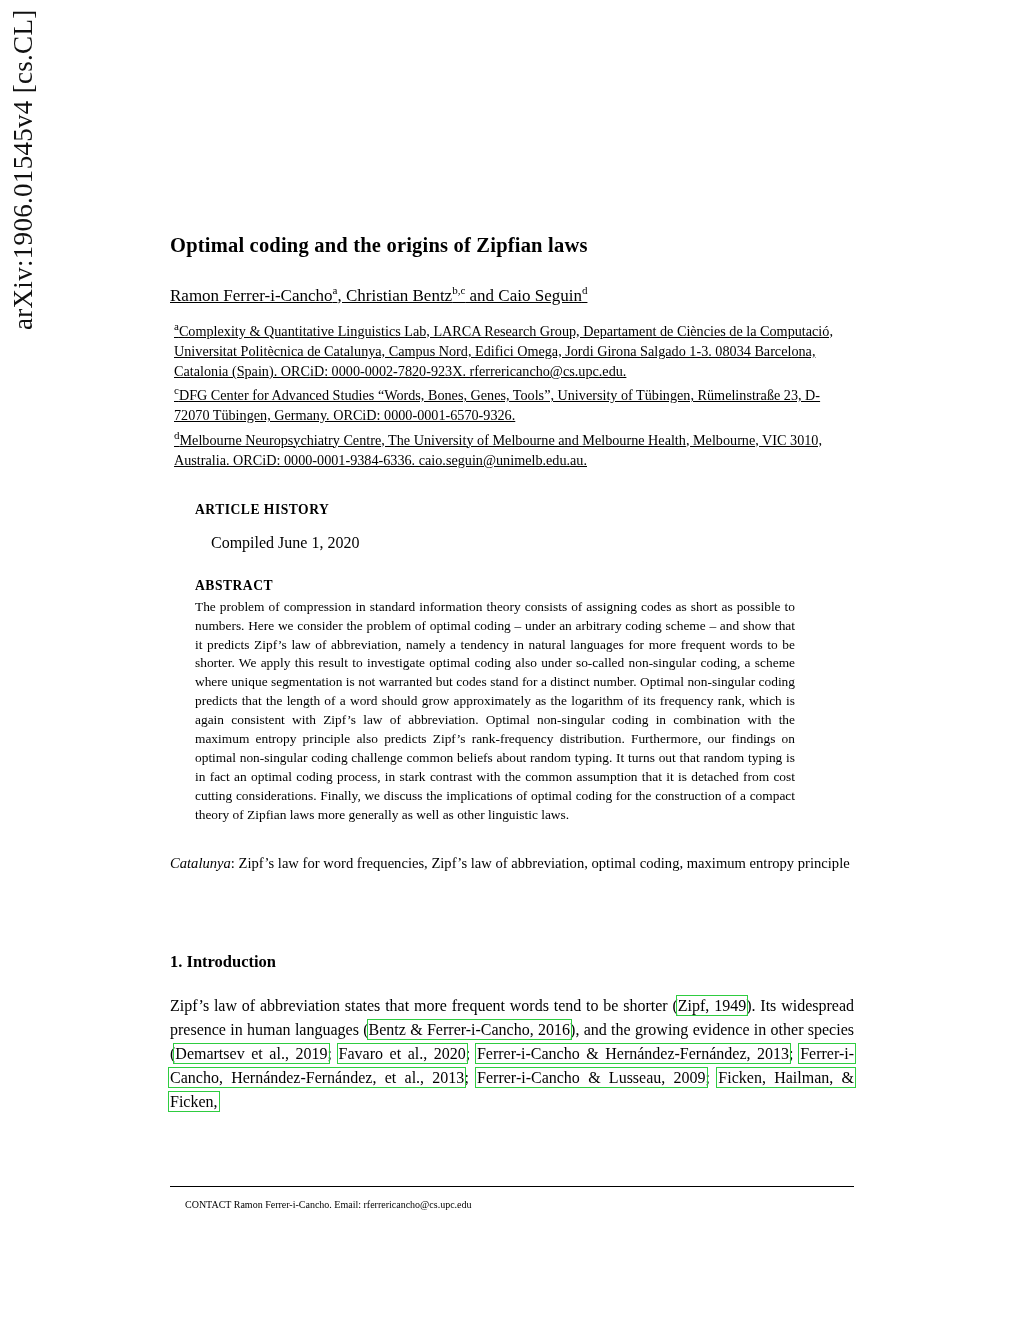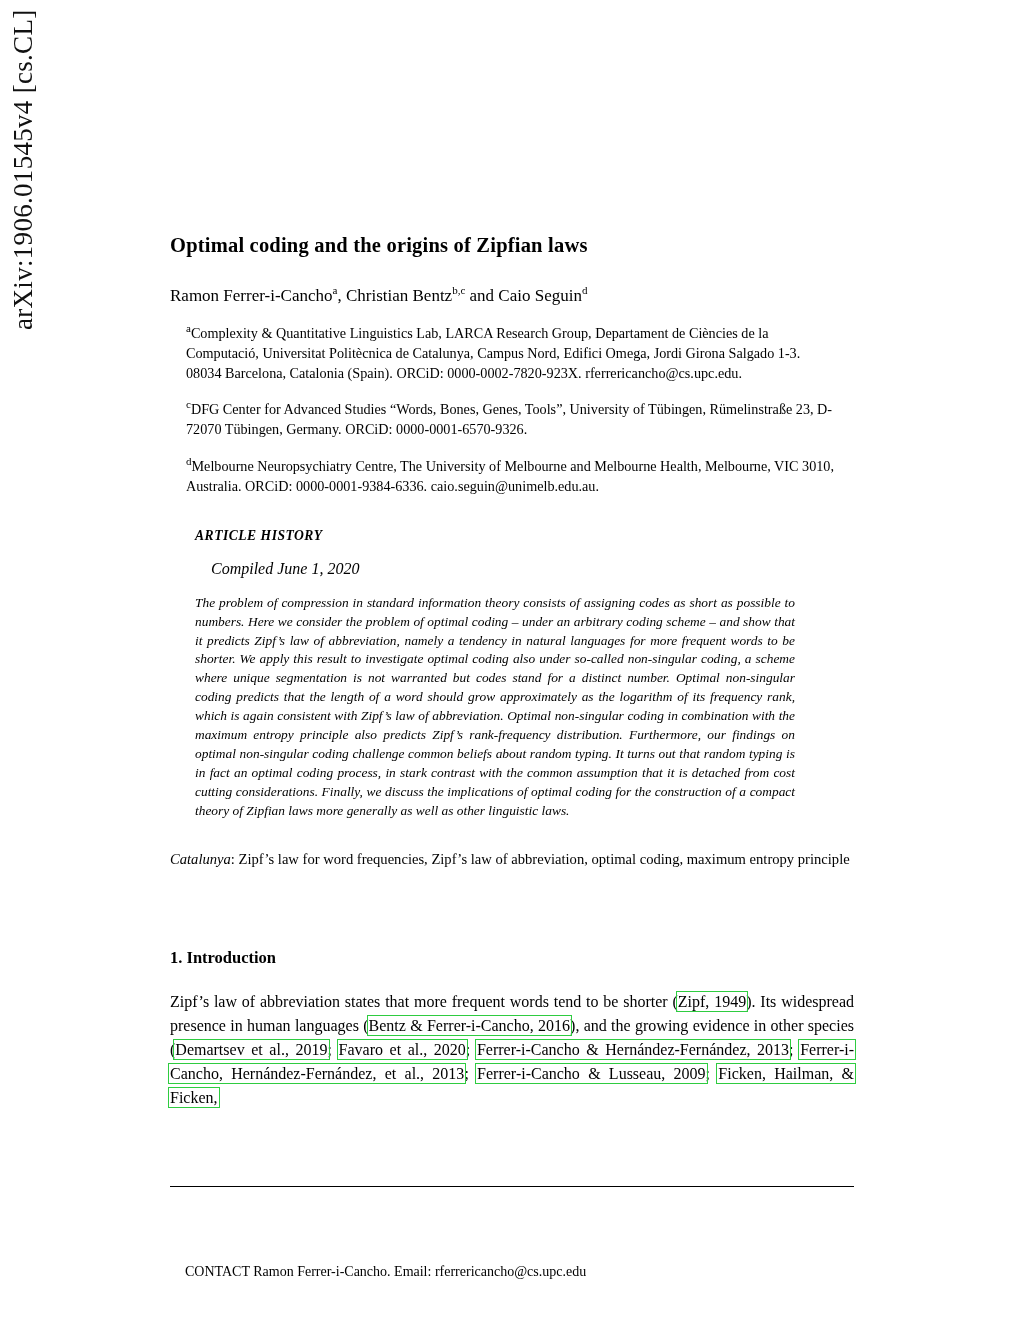--- a/index.html
+++ b/index.html
@@ -49,34 +49,34 @@
     font-weight: bold;
     letter-spacing: 0.2px;
     margin: 18px 0 26px 0;
     line-height: 1.25;
   }
 
   .authors {
     font-size: 17px;
     margin: 12px 0 14px 0;
     line-height: 1.3;
+    text-decoration: underline;
   }
   sup.mk { font-size: 11px; vertical-align: super; line-height: 0; }
 
   .affils {
     font-size: 14.2px;
     line-height: 1.42;
     margin: 0 0 0 0;
   }
-  .affils p { margin: 16px; }
+  .affils p { margin: 4px; text-decoration: underline; }
 
   .indented {
     margin-left: 25px;
     width: 600px;
-    font-style: italic;
   }
 
   .section-head {
     font-size: 13.6px;
     font-weight: bold;
     letter-spacing: 0.5px;
     margin: 32px 0 3px 0;
   }
   .history-line {
     font-size: 16px;
@@ -133,23 +133,23 @@
     position: absolute;
     left: 170px;
     top: 1186px;
     width: 684px;
     border-top: 1px solid #000;
     height: 0;
   }
   .footnote {
     position: absolute;
     left: 185px;
-    top: 1262px;
+    top: 1198px;
     width: 670px;
-    font-size: 14px;
+    font-size: 10px;
     line-height: 1.4;
   }
 </style>
 </head>
 <body>
 
 <div class="page">
 
   <div class="arxiv-stamp">
     <span>arXiv:1906.01545v4  [cs.CL]</span><span class="gap"></span>
@@ -166,20 +166,21 @@
     <div class="affils">
       <p><sup class="mk">a</sup><span>Complexity &amp; Quantitative Linguistics Lab, LARCA Research Group, Departament de Ciències de la Computació, Universitat Politècnica de Catalunya, Campus Nord, Edifici Omega, Jordi Girona Salgado 1-3. 08034 Barcelona, Catalonia (Spain). ORCiD: 0000-0002-7820-923X. rferrericancho@cs.upc.edu.</span></p>
       <p><sup class="mk">c</sup><span>DFG Center for Advanced Studies “Words, Bones, Genes, Tools”, University of Tübingen, Rümelinstraße 23, D-72070 Tübingen, Germany. ORCiD: 0000-0001-6570-9326.</span></p>
       <p><sup class="mk">d</sup><span>Melbourne Neuropsychiatry Centre, The University of Melbourne and Melbourne Health, Melbourne, VIC 3010, Australia. ORCiD: 0000-0001-9384-6336. caio.seguin@unimelb.edu.au.</span></p>
     </div>
 
     <div class="indented">
       <div class="section-head">ARTICLE HISTORY</div>
       <p class="history-line">Compiled June 1, 2020</p>
 
+      <div class="abstract-head">ABSTRACT</div>
       <p class="abstract-body">The problem of compression in standard information theory consists of assigning codes as short as possible to numbers. Here we consider the problem of optimal coding – under an arbitrary coding scheme – and show that it predicts Zipf’s law of abbreviation, namely a tendency in natural languages for more frequent words to be shorter. We apply this result to investigate optimal coding also under so-called non-singular coding, a scheme where unique segmentation is not warranted but codes stand for a distinct number. Optimal non-singular coding predicts that the length of a word should grow approximately as the logarithm of its frequency rank, which is again consistent with Zipf’s law of abbreviation. Optimal non-singular coding in combination with the maximum entropy principle also predicts Zipf’s rank-frequency distribution. Furthermore, our findings on optimal non-singular coding challenge common beliefs about random typing. It turns out that random typing is in fact an optimal coding process, in stark contrast with the common assumption that it is detached from cost cutting considerations. Finally, we discuss the implications of optimal coding for the construction of a compact theory of Zipfian laws more generally as well as other linguistic laws.</p>
     </div>
 
     <p class="keywords"><i>Catalunya</i><span>: Zipf’s law for word frequencies, Zipf’s law of abbreviation, optimal coding, maximum entropy principle</span></p>
 
     <h2 class="intro-head">1.  Introduction</h2>
 
     <p class="body-par"><span>Zipf’s law of abbreviation states that more frequent words tend to be shorter (</span><a class="cite">Zipf, 1949</a><span>). Its widespread presence in human languages (</span><a class="cite">Bentz &amp; Ferrer-i-Cancho, 2016</a><span>), and the growing evidence in other species (</span><a class="cite">Demartsev et al., 2019</a><span>; </span><a class="cite">Favaro et al., 2020</a><span>; </span><a class="cite">Ferrer-i-Cancho &amp; Hernández-Fernández, 2013</a><span>; </span><a class="cite">Ferrer-i-Cancho, Hernández-Fernández, et al., 2013</a><span>; </span><a class="cite">Ferrer-i-Cancho &amp; Lusseau, 2009</a><span>; </span><a class="cite">Ficken, Hailman, &amp; Ficken,</a></p>
 
   </div>

